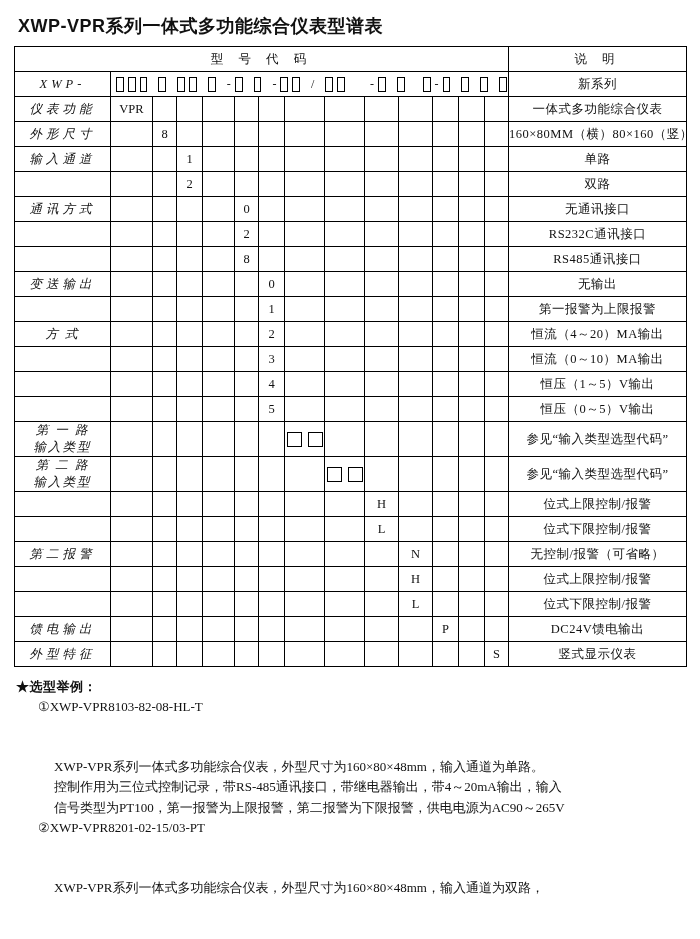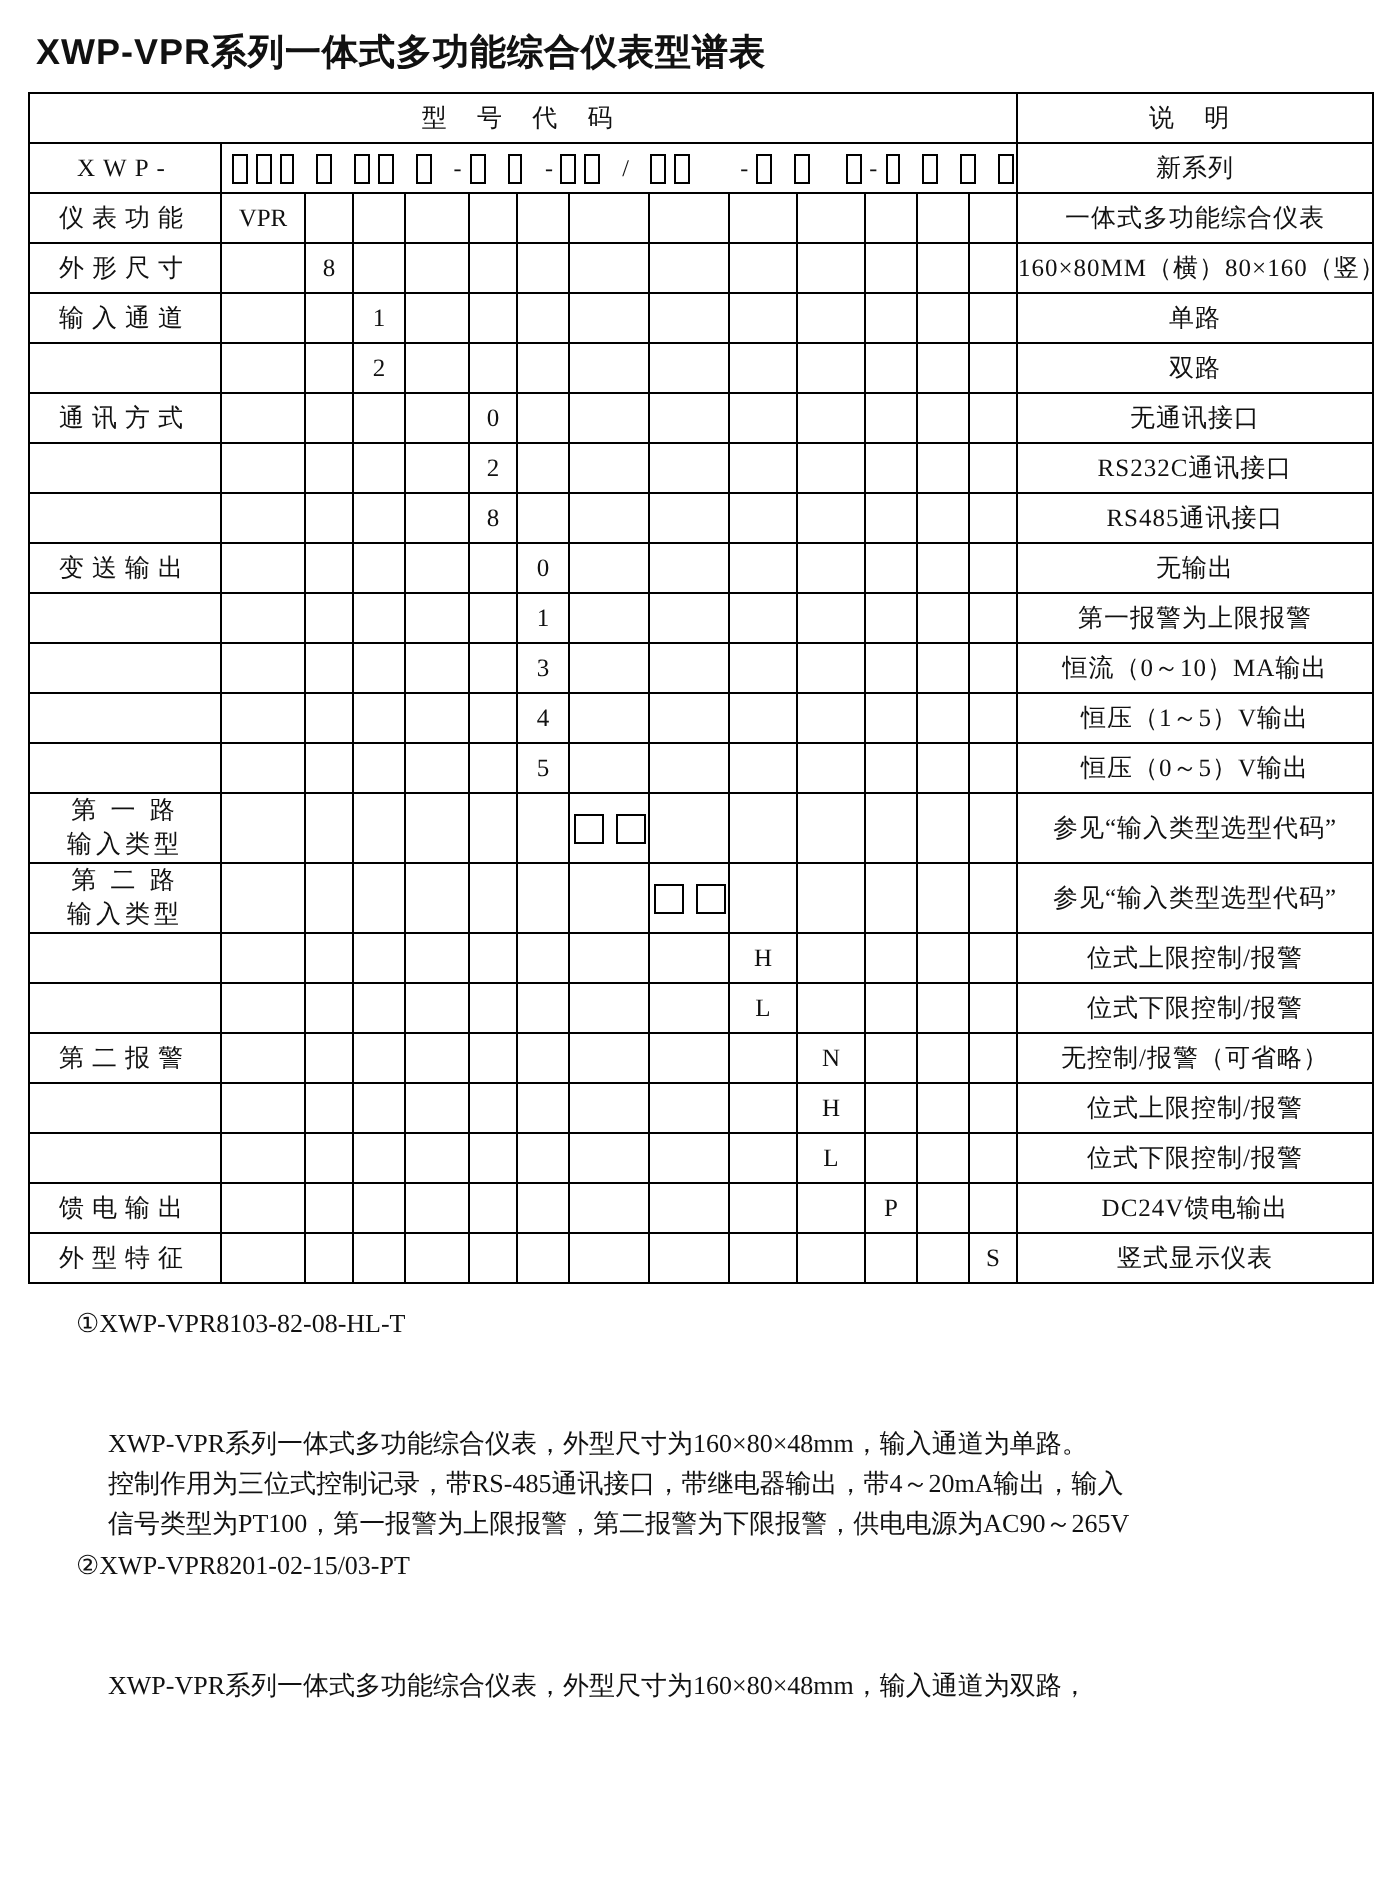--- a/index.html
+++ b/index.html
@@ -41,20 +41,21 @@
     height: 24px;
     vertical-align: middle;
     text-align: center;
     font-size: 12.5px;
   }
   td.label {
     text-align: left;
     padding-left: 8px;
     letter-spacing: 2px;
     white-space: nowrap;
+    font-style: italic;
   }
   td.label.spaced {
     letter-spacing: 4px;
   }
   td.desc {
     text-align: left;
     padding-left: 10px;
     white-space: nowrap;
     letter-spacing: 0.5px;
   }
@@ -335,20 +336,37 @@
           <td>&nbsp;</td>
           <td>&nbsp;</td>
           <td>&nbsp;</td>
           <td>&nbsp;</td>
           <td>&nbsp;</td>
           <td>&nbsp;</td>
           <td>&nbsp;</td>
           <td class="desc">第一报警为上限报警</td>
         </tr>
         <tr>
+          <td class="label">方    式</td>
+          <td>&nbsp;</td>
+          <td>&nbsp;</td>
+          <td>&nbsp;</td>
+          <td>&nbsp;</td>
+          <td>&nbsp;</td>
+          <td>2</td>
+          <td>&nbsp;</td>
+          <td>&nbsp;</td>
+          <td>&nbsp;</td>
+          <td>&nbsp;</td>
+          <td>&nbsp;</td>
+          <td>&nbsp;</td>
+          <td>&nbsp;</td>
+          <td class="desc">恒流（4～20）MA输出</td>
+        </tr>
+        <tr>
           <td class="label">&nbsp;</td>
           <td>&nbsp;</td>
           <td>&nbsp;</td>
           <td>&nbsp;</td>
           <td>&nbsp;</td>
           <td>&nbsp;</td>
           <td>3</td>
           <td>&nbsp;</td>
           <td>&nbsp;</td>
           <td>&nbsp;</td>
@@ -558,20 +576,21 @@
           <td>&nbsp;</td>
           <td>&nbsp;</td>
           <td>&nbsp;</td>
           <td>S</td>
           <td class="desc">竖式显示仪表</td>
         </tr>
       </tbody>
   </table>
 
   <div class="examples">
+    <div class="ex-head">★选型举例：</div>
     <div id="examples-body">
         <div class="ex-item">①XWP-VPR8103-82-08-HL-T</div>
         <div class="ex-body">
           <div>XWP-VPR系列一体式多功能综合仪表，外型尺寸为160×80×48mm，输入通道为单路。</div>
           <div>控制作用为三位式控制记录，带RS-485通讯接口，带继电器输出，带4～20mA输出，输入</div>
           <div>信号类型为PT100，第一报警为上限报警，第二报警为下限报警，供电电源为AC90～265V</div>
         </div>
         <div class="ex-item">②XWP-VPR8201-02-15/03-PT</div>
         <div class="ex-body">
           <div>XWP-VPR系列一体式多功能综合仪表，外型尺寸为160×80×48mm，输入通道为双路，</div>

